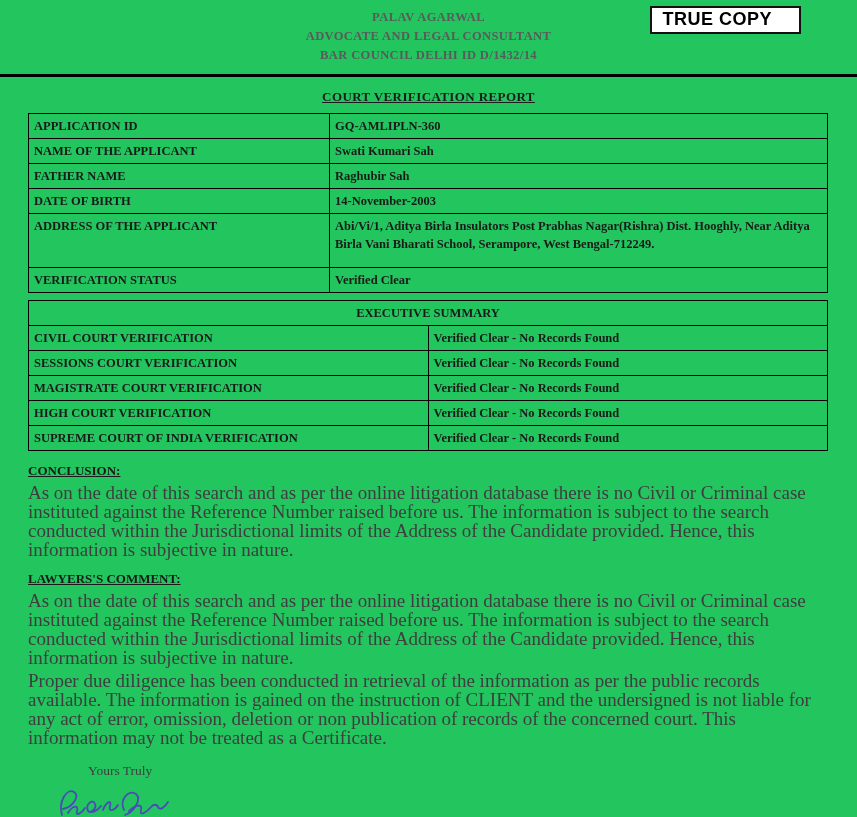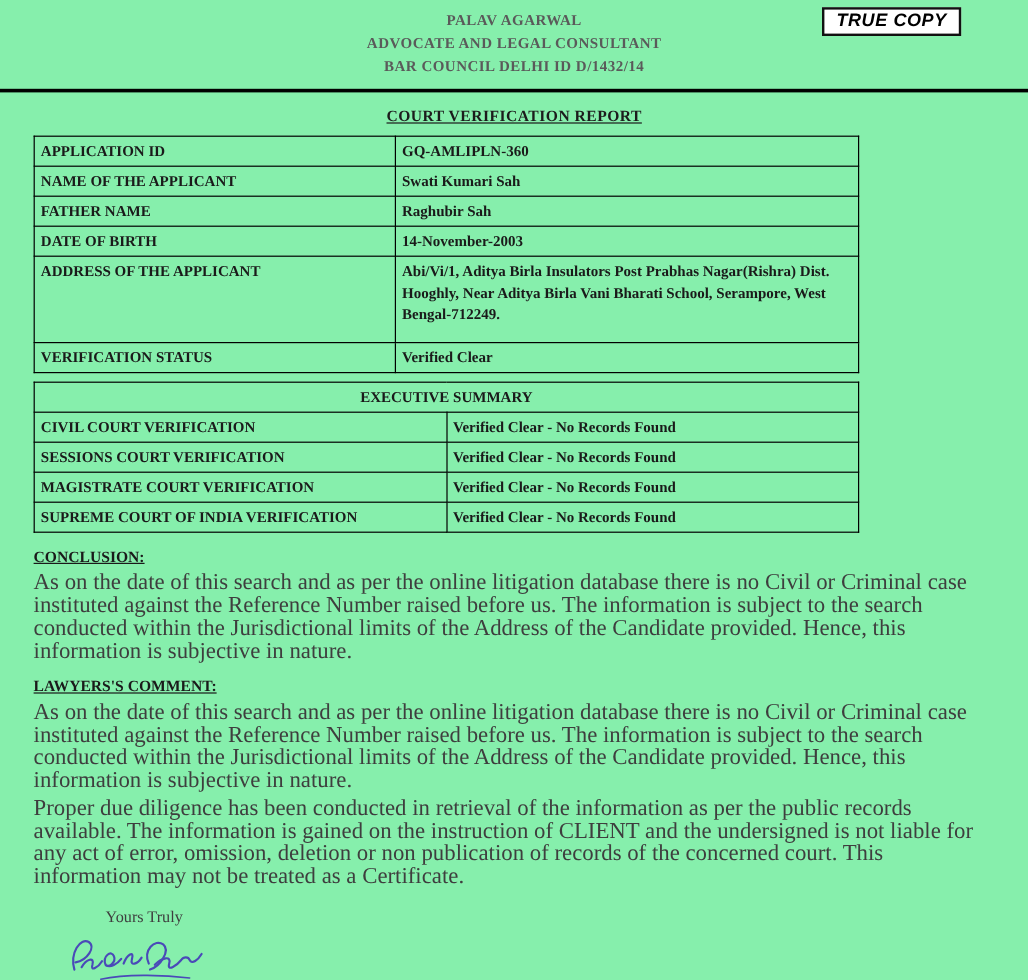--- a/index.html
+++ b/index.html
@@ -4,21 +4,21 @@
 <style>
   html, body {
     margin: 0;
     padding: 0;
     background: #ffffff;
   }
   .doc {
     position: relative;
     width: 857px;
     height: 817px;
-    background: #86efac;
+    background: #22c55e;
     font-family: "Liberation Serif", serif;
     color: #1c1c1c;
     overflow: hidden;
   }
 
   
   .letterhead {
     padding-top: 8px;
     text-align: center;
   }
@@ -27,25 +27,24 @@
     font-weight: bold;
     letter-spacing: 0.4px;
     color: #5a5a5a;
     line-height: 19px;
   }
   .true-copy {
     position: absolute;
     top: 6px;
     right: 56px;
     border: 2px solid #111111;
-    padding: 1px 10px 2px 10px;
+    padding: 1px 27px 2px 10px;
     font-family: "Liberation Sans", sans-serif;
-    font-size: 15px;
-    font-weight: bold;
-    font-style: italic;
+    font-size: 18px;
+    font-weight: bold;
     letter-spacing: 0.5px;
     color: #000000;
     background: #ffffff;
   }
   .rule {
     margin-top: 9px;
     height: 3px;
     background: #000000;
     width: 100%;
   }
@@ -57,21 +56,21 @@
     font-size: 13px;
     font-weight: bold;
     letter-spacing: 0.4px;
     text-decoration: underline;
     color: #1c1c1c;
   }
 
   
   table.tbl {
     margin: 8px 0 0 28px;
-    width: 688px;
+    width: 800px;
     border-collapse: collapse;
     table-layout: fixed;
   }
   table.tbl td {
     border: 1px solid #000000;
     padding: 3px 5px;
     font-size: 12.5px;
     font-weight: bold;
     color: #1a1a1a;
     vertical-align: top;
@@ -167,20 +166,24 @@
       <tr>
         <td class="lbl">CIVIL COURT VERIFICATION</td>
         <td class="val">Verified Clear - No Records Found</td>
       </tr>
       <tr>
         <td class="lbl">SESSIONS COURT VERIFICATION</td>
         <td class="val">Verified Clear - No Records Found</td>
       </tr>
       <tr>
         <td class="lbl">MAGISTRATE COURT VERIFICATION</td>
+        <td class="val">Verified Clear - No Records Found</td>
+      </tr>
+      <tr>
+        <td class="lbl">HIGH COURT VERIFICATION</td>
         <td class="val">Verified Clear - No Records Found</td>
       </tr>
       <tr>
         <td class="lbl">SUPREME COURT OF INDIA VERIFICATION</td>
         <td class="val">Verified Clear - No Records Found</td>
       </tr>
     </tbody>
   </table>
 
   <div class="text-section">

